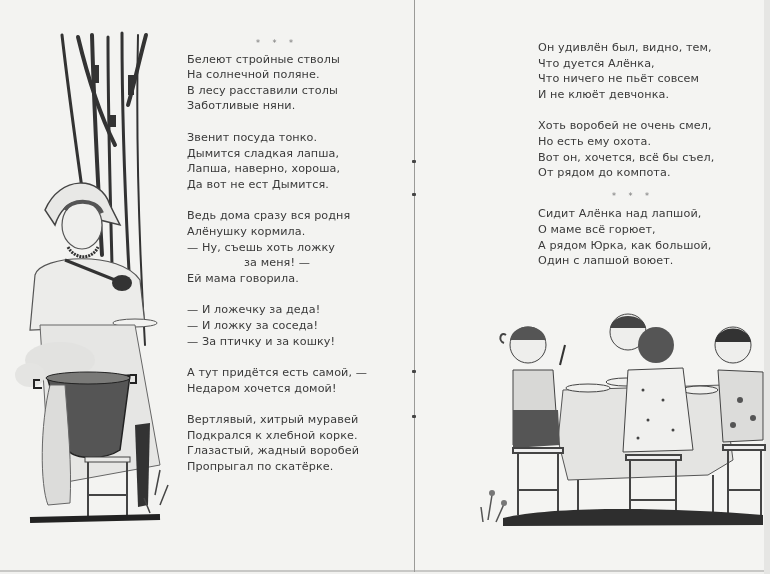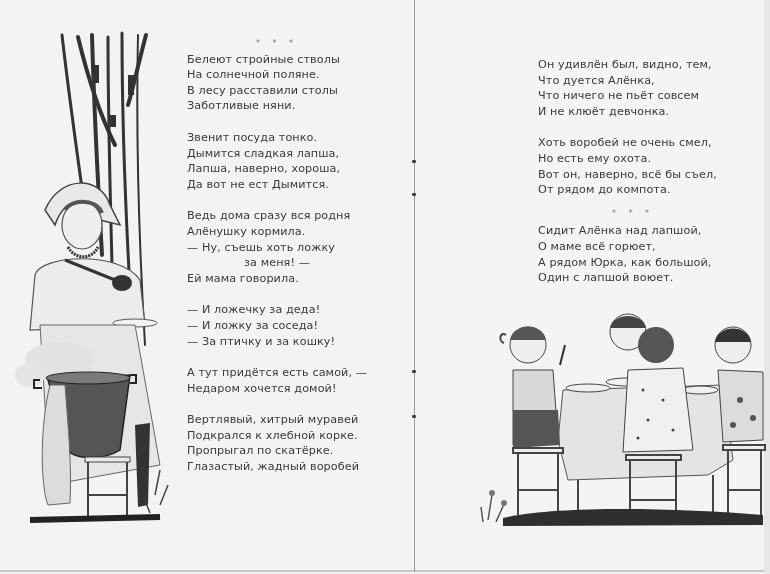--- a/index.html
+++ b/index.html
@@ -18,21 +18,21 @@
   .bottom-edge { position: absolute; left: 0; top: 570px; width: 764px; height: 2px; background: #c8c8c6; }
   .right-edge { position: absolute; left: 764px; top: 0; width: 6px; height: 574px; background: #e6e6e4; }
 
   .poem { position: absolute; color: #3a3a3a; font-size: 11.2px; line-height: 15.6px; letter-spacing: 0.1px; }
   .poem .line { white-space: pre; display: block; }
   .poem .gap { display: block; height: 16px; }
   .poem .right-align { display: block; text-align: center; white-space: pre; }
   .stars { font-size: 8px; color: #777; letter-spacing: 5px; display: block; text-align: center; }
 
   .left-poem { left: 187px; top: 36px; width: 180px; }
-  .right-poem { left: 538px; top: 57px; width: 190px; }
+  .right-poem { left: 538px; top: 40px; width: 190px; }
 
   .illus { position: absolute; }
 </style>
 </head>
 <body>
 
 <div class="spread">
   <div class="page page-left"></div>
   <div class="page page-right"></div>
   <div class="right-edge"></div>
@@ -114,33 +114,33 @@
     <span class="gap"></span>
     <span class="line">— И ложечку за деда!</span>
     <span class="line">— И ложку за соседа!</span>
     <span class="line">— За птичку и за кошку!</span>
     <span class="gap"></span>
     <span class="line">А тут придётся есть самой, —</span>
     <span class="line">Недаром хочется домой!</span>
     <span class="gap"></span>
     <span class="line">Вертлявый, хитрый муравей</span>
     <span class="line">Подкрался к хлебной корке.</span>
+    <span class="line">Глазастый, жадный воробей</span>
     <span class="line">Пропрыгал по скатёрке.</span>
-    <span class="line">Глазастый, жадный воробей</span>
   </div>
 
   <div class="poem right-poem">
     <span class="line">Он удивлён был, видно, тем,</span>
     <span class="line">Что дуется Алёнка,</span>
     <span class="line">Что ничего не пьёт совсем</span>
     <span class="line">И не клюёт девчонка.</span>
     <span class="gap"></span>
     <span class="line">Хоть воробей не очень смел,</span>
     <span class="line">Но есть ему охота.</span>
-    <span class="line">Вот он, наверно, всё бы съел,</span>
+    <span class="line">Вот он, хочется, всё бы съел,</span>
     <span class="line">От рядом до компота.</span>
     <span class="stars" style="margin:8px 0 2px 0">* * *</span>
     <span class="line">Сидит Алёнка над лапшой,</span>
     <span class="line">О маме всё горюет,</span>
     <span class="line">А рядом Юрка, как большой,</span>
     <span class="line">Один с лапшой воюет.</span>
   </div>
 
   <svg class="illus" style="left:478px;top:300px" width="288" height="230" viewBox="0 0 288 230">
 

